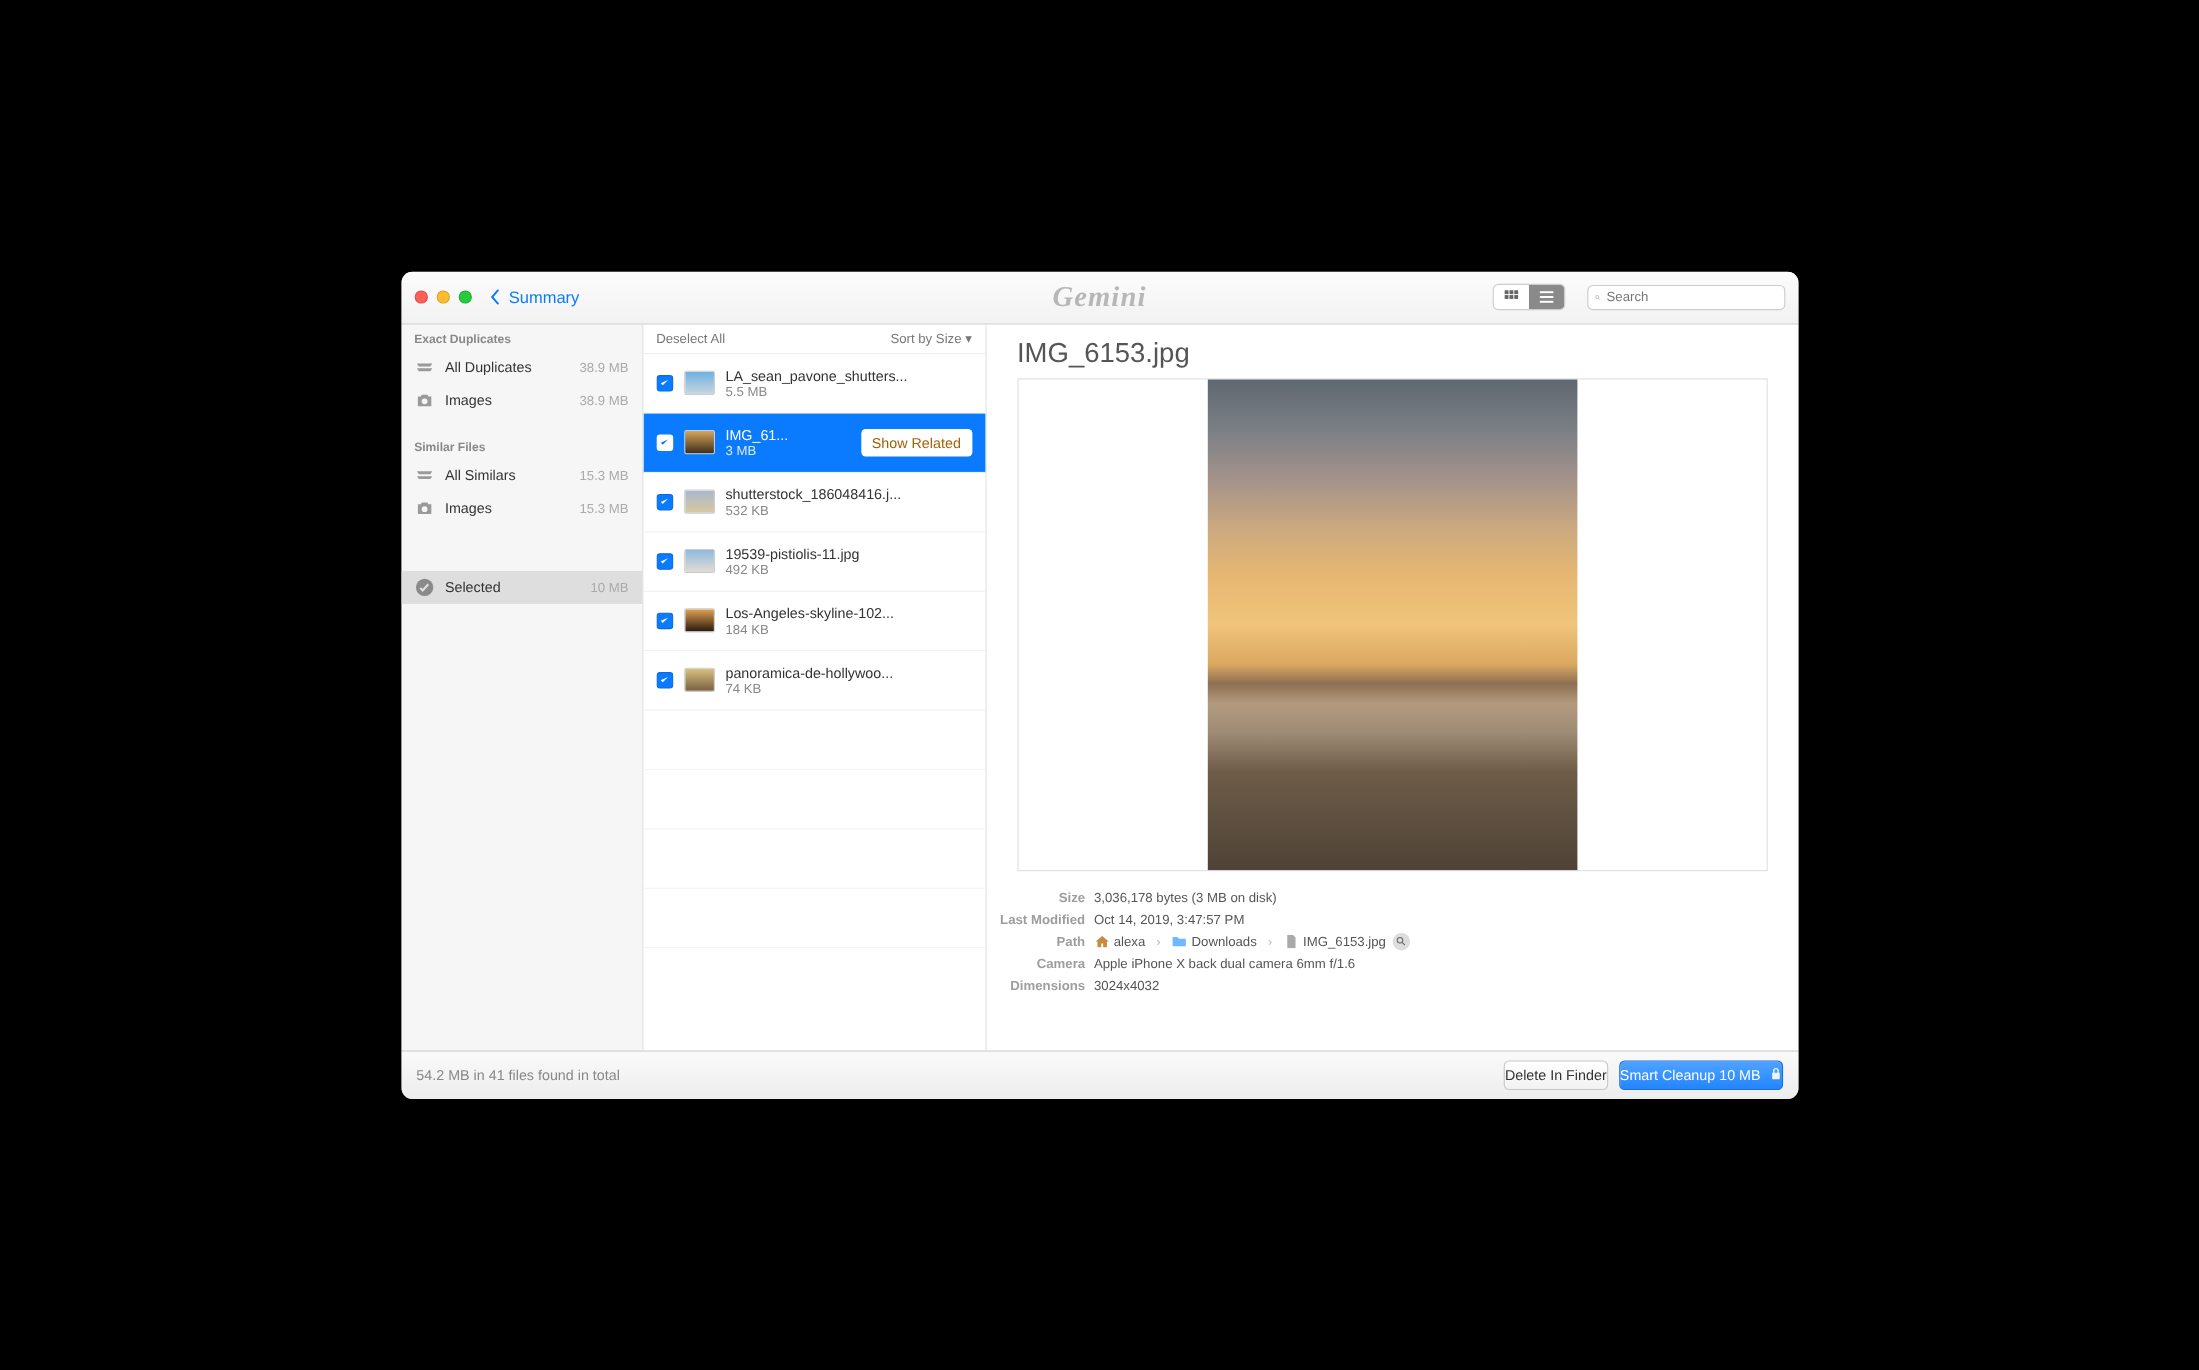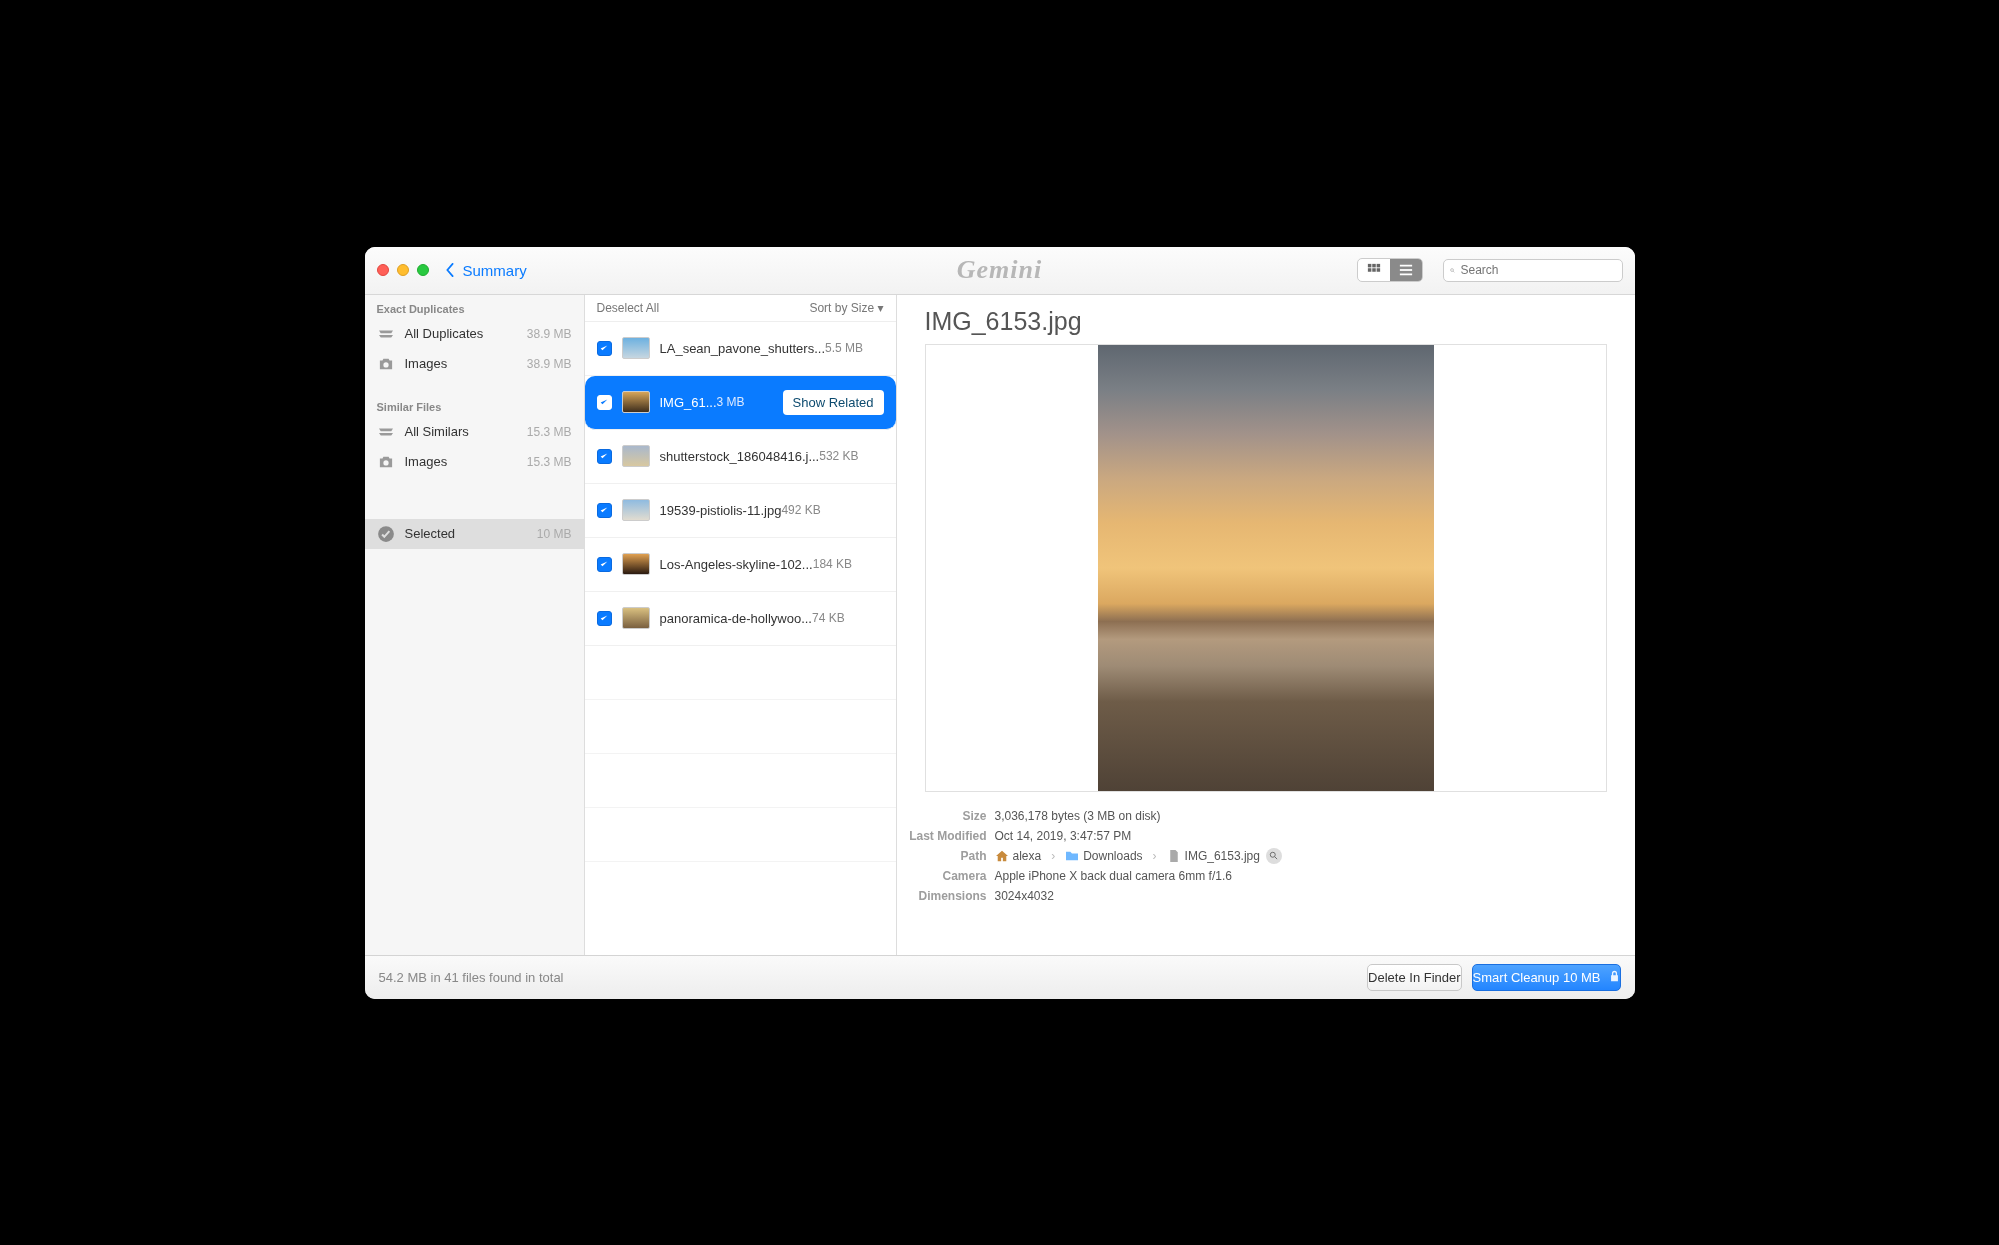--- a/index.html
+++ b/index.html
@@ -71,35 +71,35 @@
   .side-gap { height:14px; }
   .side-item.selected { background:#dedede; }
   .side-item.selected .check svg { fill:#8a8a8a; }
   .side-item .check { width:18px;height:18px; display:flex;align-items:center;justify-content:center;}
   
   .filelist { width:312px; background:#fff; border-right:1px solid #ddd; display:flex; flex-direction:column;justify-content:space-between; }
   .filelist-head { display:flex; justify-content:space-between; padding:6px 12px; font-size:12px; color:#777; border-bottom:1px solid #eee; }
   .filelist-head span { cursor:pointer; }
   .file-rows { flex:1; overflow:auto; }
   .file-row { display:flex; align-items:center; gap:10px; padding:8px 12px; border-bottom:1px solid #f0f0f0; cursor:pointer; min-height:54px; }
-  .file-row.selected { background:#0a7bff; color:#fff;border-radius:10px; }
+  .file-row.selected { background:#0a7bff; color:#fff; }
   .file-row .chk {
     width:15px; height:15px; border-radius:3px; background:#0a7bff;
     display:flex; align-items:center; justify-content:center;
     border:1px solid #0a6ae0; flex-shrink:0;
   }
   .file-row.selected .chk { background:#fff; border-color:#fff; }
   .file-row .chk svg { width:10px; height:10px; fill:#fff; }
   .file-row.selected .chk svg { fill:#0a7bff; }
   .file-row .thumb { width:28px; height:22px; border:1px solid #ccc; flex-shrink:0; border-radius:2px; }
-  .file-row .info { display:flex; flex-direction:row; min-width:0; flex:1; }
+  .file-row .info { display:flex; flex-direction:column; min-width:0; flex:1; }
   .file-row .name { font-size:13px; white-space:nowrap; overflow:hidden; text-overflow:ellipsis; }
   .file-row .fsize { font-size:12px; color:#888; }
   .file-row.selected .fsize { color:#dce9ff; }
-  .show-related-btn { background:#fff; color:#0c4a6e; border:none; border-radius:4px; padding:5px 10px; font-size:13px; cursor:pointer; flex-shrink:0; }
+  .show-related-btn { background:#fff; color:#a16207; border:none; border-radius:4px; padding:5px 10px; font-size:13px; cursor:pointer; flex-shrink:0; }
   .empty-rows { flex:1; }
   .empty-row { height:54px; border-bottom:1px solid #f3f3f3; }
   
   .preview { flex:1; background:#fff; display:flex; flex-direction:column; min-width:0; }
   .preview-title { font-size:25px; color:#555; padding:12px 28px 8px; }
   .preview-img-wrap {
     margin:0 28px; border:1px solid #e0e0e0; height:448px;
     display:flex; align-items:center; justify-content:center; background:#fff;
   }
   .preview-img {

